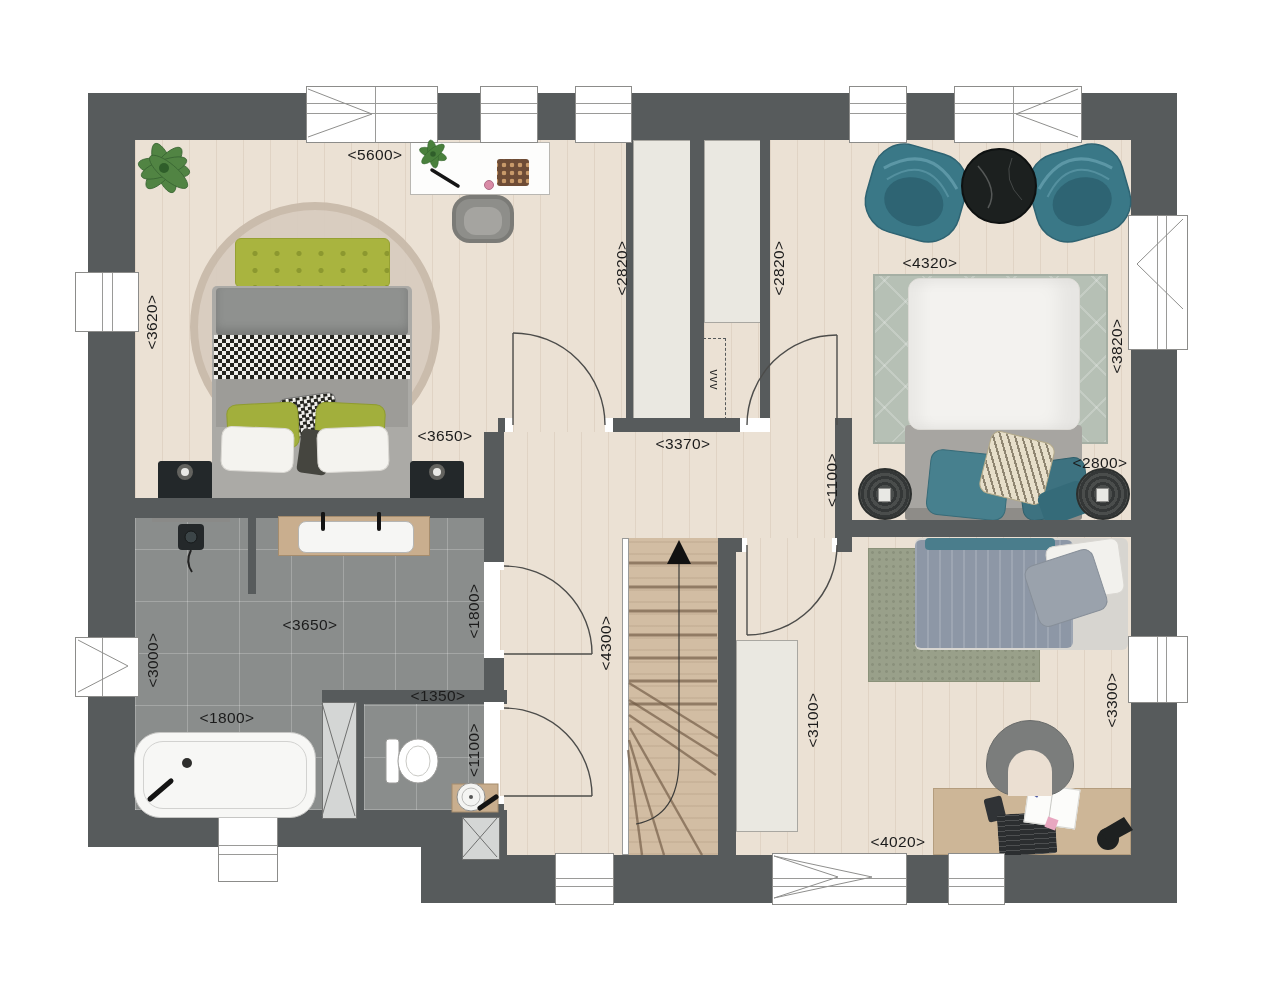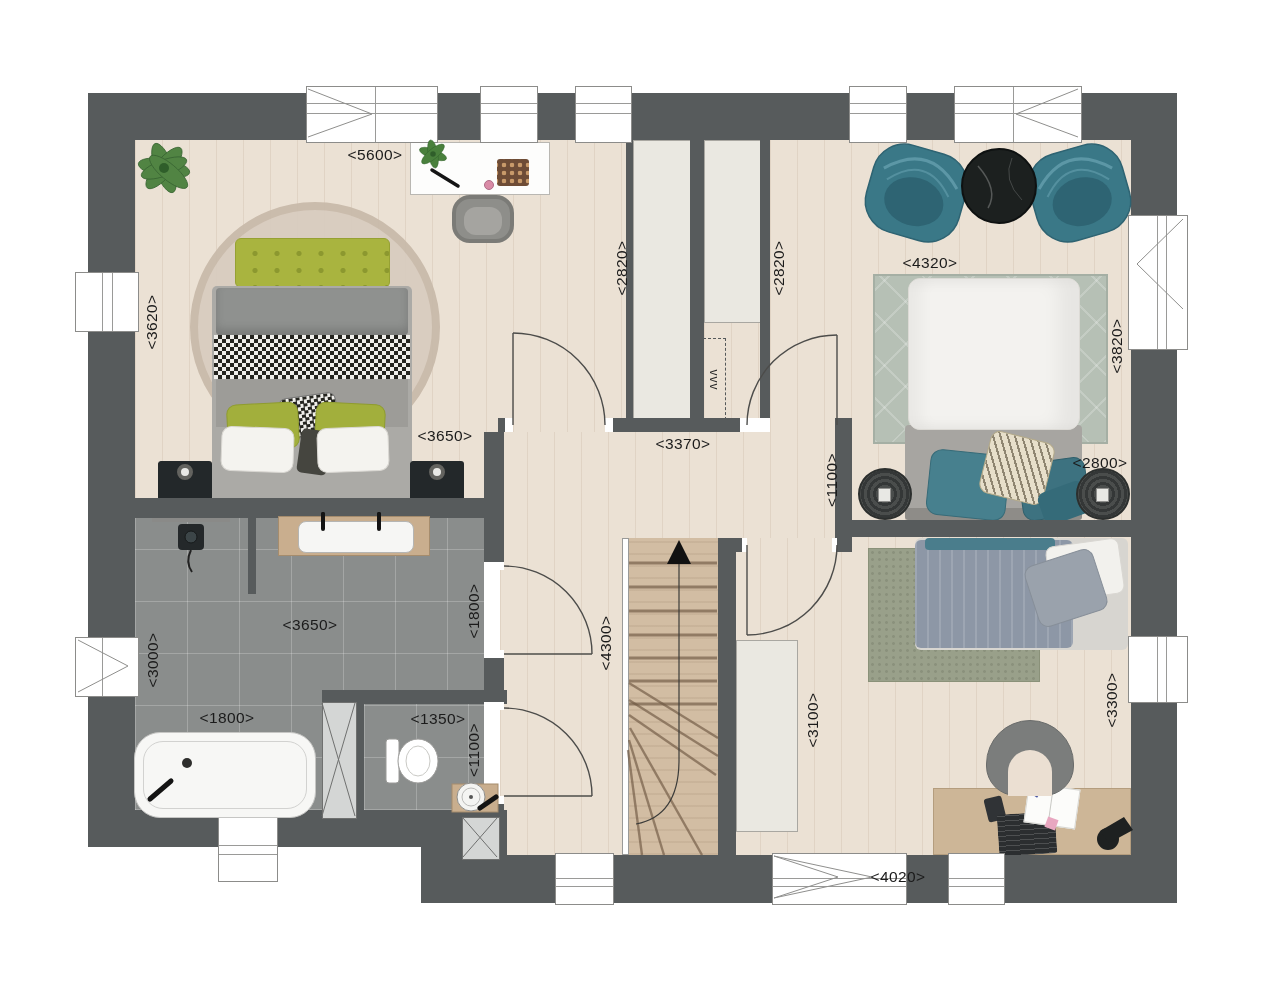--- a/index.html
+++ b/index.html
@@ -361,19 +361,19 @@
   <span class="lbl" style="left:930px;top:263px">&lt;4320&gt;</span>
   <span class="lblv" style="left:1117px;top:346px">&lt;3820&gt;</span>
   <span class="lbl" style="left:1100px;top:463px">&lt;2800&gt;</span>
   <span class="lblv" style="left:832px;top:480px">&lt;1100&gt;</span>
   <span class="lbl" style="left:683px;top:444px">&lt;3370&gt;</span>
   <span class="lblv" style="left:606px;top:643px">&lt;4300&gt;</span>
   <span class="lbl" style="left:310px;top:625px">&lt;3650&gt;</span>
   <span class="lblv" style="left:153px;top:660px">&lt;3000&gt;</span>
   <span class="lblv" style="left:474px;top:611px">&lt;1800&gt;</span>
   <span class="lbl" style="left:227px;top:718px">&lt;1800&gt;</span>
-  <span class="lbl" style="left:438px;top:719px">&lt;1350&gt;</span>
+  <span class="lbl" style="left:438px;top:696px">&lt;1350&gt;</span>
   <span class="lblv" style="left:474px;top:750px">&lt;1100&gt;</span>
   <span class="lblv" style="left:813px;top:720px">&lt;3100&gt;</span>
   <span class="lblv" style="left:1112px;top:700px">&lt;3300&gt;</span>
-  <span class="lbl" style="left:898px;top:877px">&lt;4020&gt;</span>
+  <span class="lbl" style="left:898px;top:842px">&lt;4020&gt;</span>
 
 </div>
 
 </body></html>

